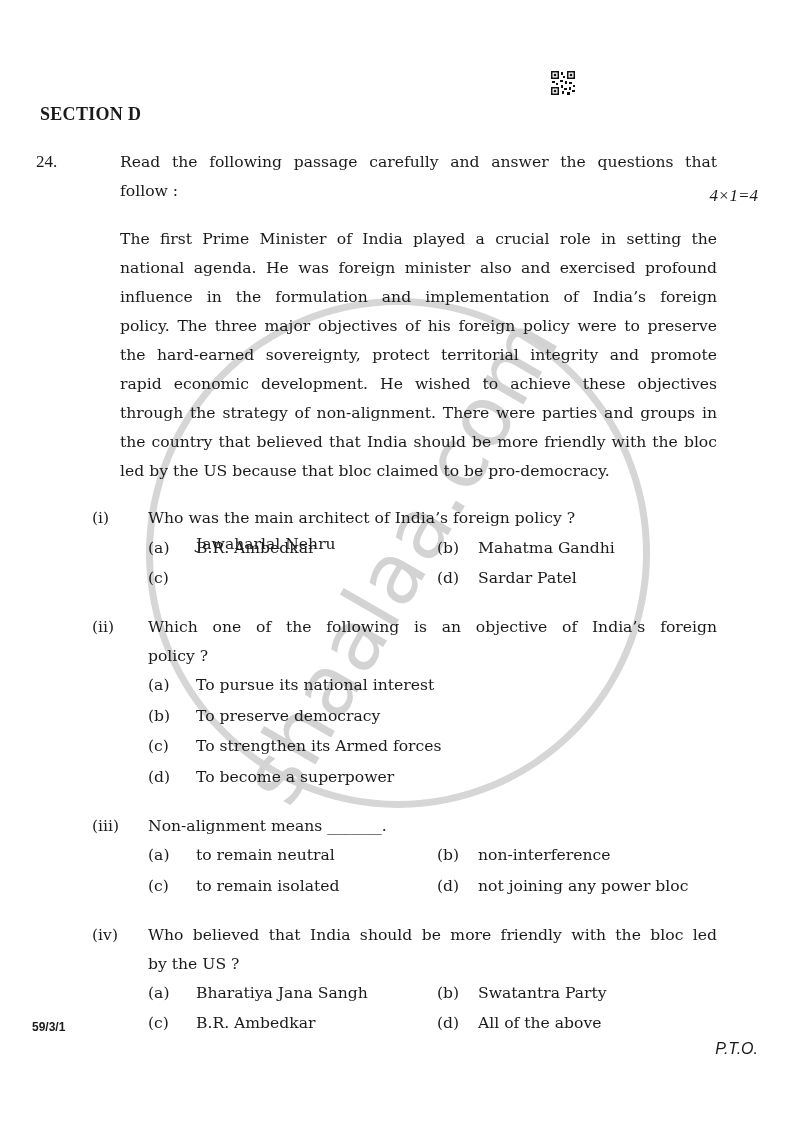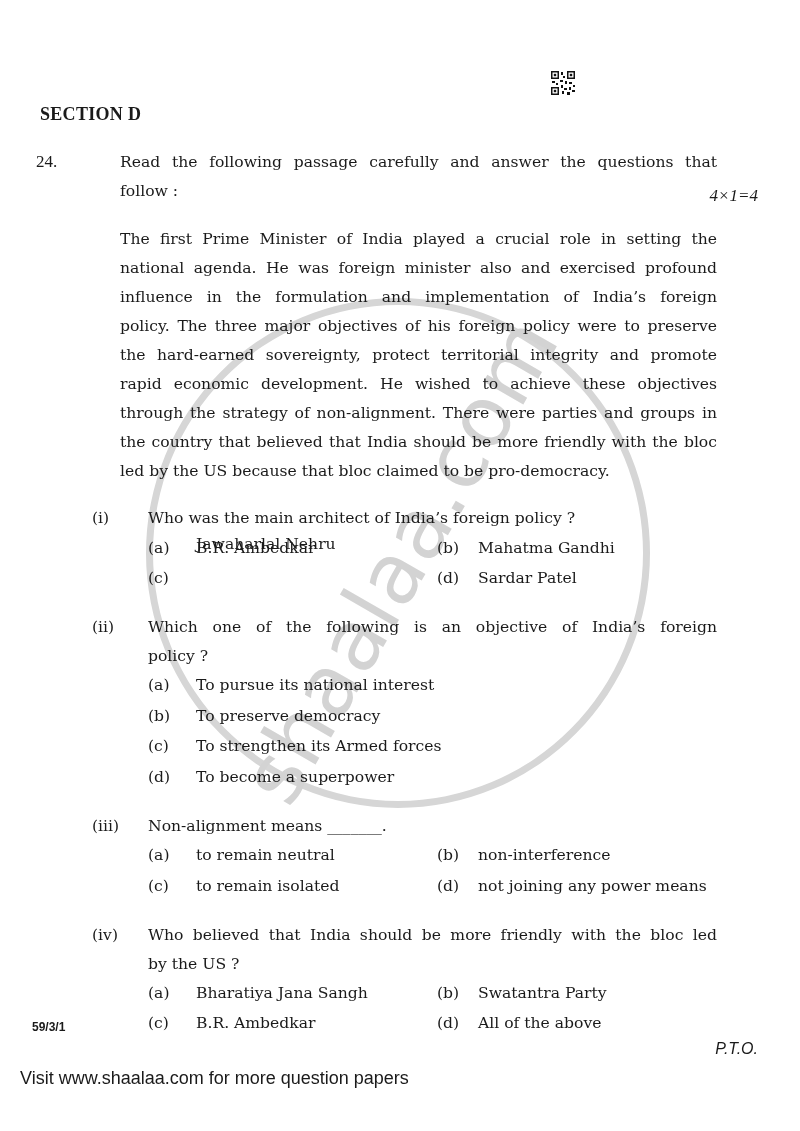--- a/index.html
+++ b/index.html
@@ -146,35 +146,34 @@
     <div>
       <div class="abs sub-label" style="top:812px">(iii)</div>
       <div class="abs txt" style="left:148px;top:812px">Non-alignment means _______.</div>
       <div class="abs opt-label" style="left:148px;top:841px">(a)</div>
       <div class="abs opt-text" style="left:196px;top:841px">to remain neutral</div>
       <div class="abs opt-label" style="left:437px;top:841px">(b)</div>
       <div class="abs opt-text" style="left:478px;top:841px">non-interference</div>
       <div class="abs opt-label" style="left:148px;top:872px">(c)</div>
       <div class="abs opt-text" style="left:196px;top:872px">to remain isolated</div>
       <div class="abs opt-label" style="left:437px;top:872px">(d)</div>
-      <div class="abs opt-text" style="left:478px;top:872px">not joining any power means</div>
+      <div class="abs opt-text" style="left:478px;top:872px">not joining any power bloc</div>
     </div>
 
     <div>
       <div class="abs sub-label" style="top:921px">(iv)</div>
       <div class="abs txt qline" style="left:148px;width:569px;top:921px">Who believed that India should be more friendly with the bloc led</div>
       <div class="abs txt qline last" style="left:148px;width:569px;top:950px">by the US ?</div>
       <div class="abs opt-label" style="left:148px;top:979px">(a)</div>
       <div class="abs opt-text" style="left:196px;top:979px">Bharatiya Jana Sangh</div>
       <div class="abs opt-label" style="left:437px;top:979px">(b)</div>
       <div class="abs opt-text" style="left:478px;top:979px">Swatantra Party</div>
       <div class="abs opt-label" style="left:148px;top:1009px">(c)</div>
       <div class="abs opt-text" style="left:196px;top:1009px">B.R. Ambedkar</div>
       <div class="abs opt-label" style="left:437px;top:1009px">(d)</div>
       <div class="abs opt-text" style="left:478px;top:1009px">All of the above</div>
     </div>
 
     <div class="abs footer-code">59/3/1</div>
     <div class="abs footer-pto">P.T.O.</div>
 
-    <div class="abs visit">Visit www.shaalaa.com for more question papers</div>
   </div>
 </div>
 
 </body></html>

